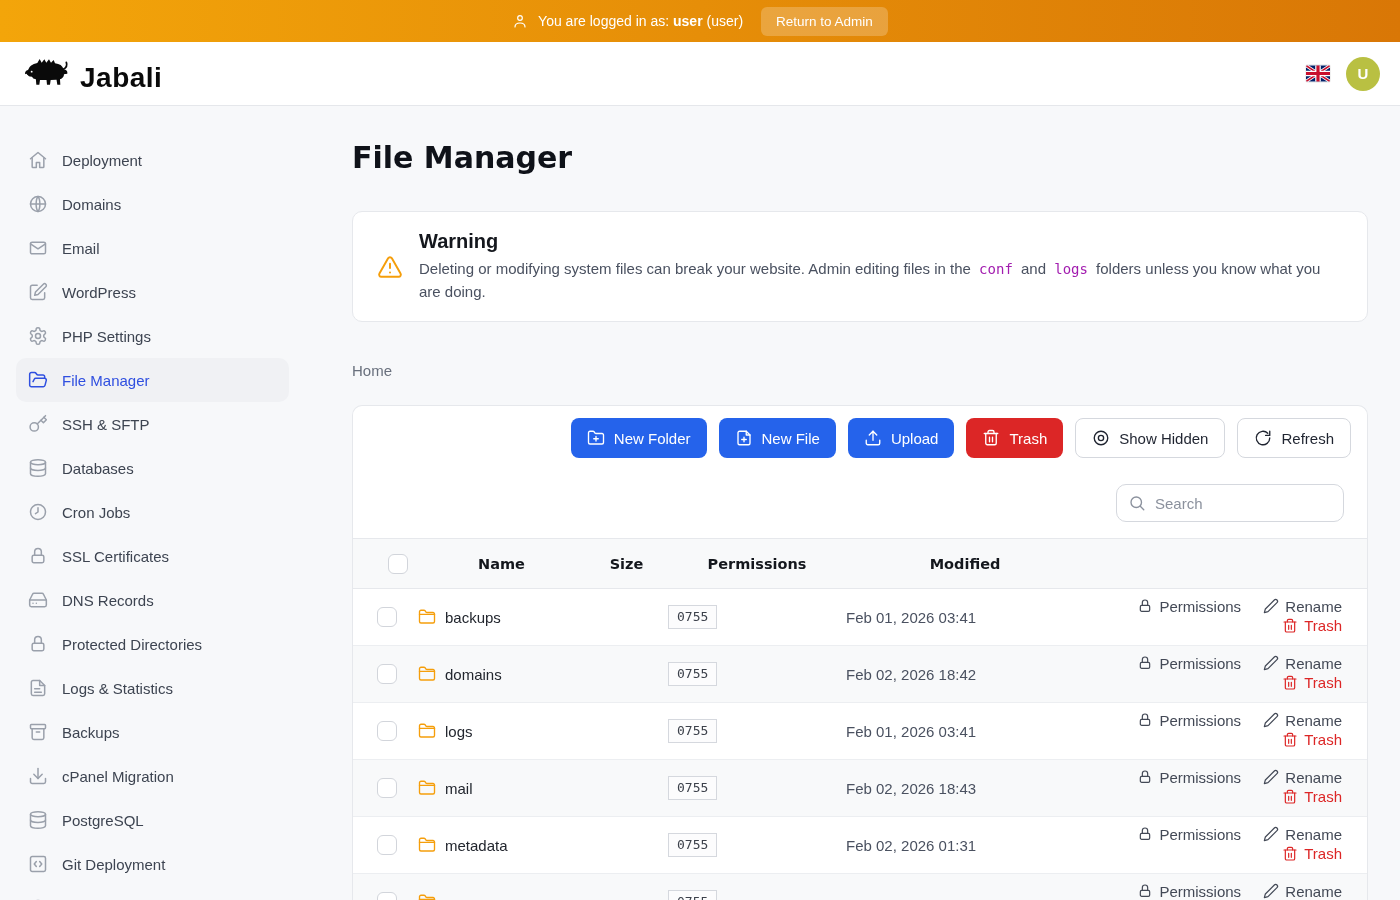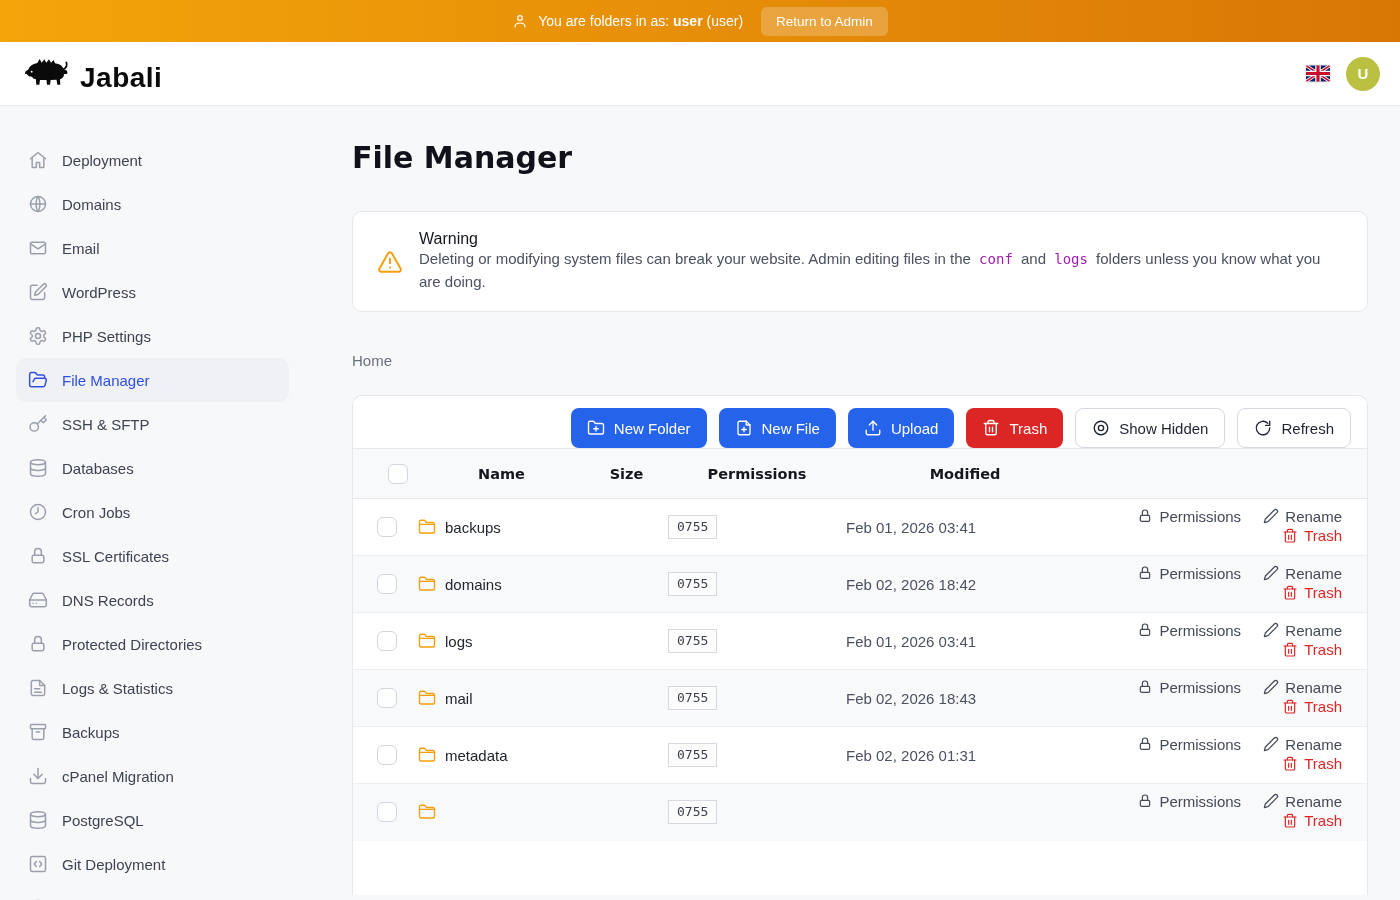--- a/index.html
+++ b/index.html
@@ -32,21 +32,21 @@
   .side-item .icon { color:#9aa0ab; }
   .side-item.active { background:#f0f1f4; color:#2f4fe0; font-weight:500; }
   .side-item.active .icon { color:#2f4fe0; }
 
   .main { flex:1; padding:34px 32px 0 47px; overflow:hidden; }
   .page-title { font-size:30px; font-weight:800; color:#0f1219; font-family:"DejaVu Sans","Liberation Sans",sans-serif; }
 
   
   .warn-card { margin-top:36px; background:#fff; border:1px solid #e6e8ec; border-radius:10px; padding:18px 24px; display:flex; align-items:center; gap:16px; }
   .warn-icon { color:#f59e0b; }
-  .warn-title { font-size:16px; font-weight:400; color:#14171d; }
+  .warn-title { font-size:20px; font-weight:700; color:#14171d; margin-bottom:5px; }
   .warn-text { font-size:15px; color:#4a5160; line-height:1.5; max-width:960px; }
   .warn-text code { font-family:"DejaVu Sans Mono","Liberation Mono",monospace; font-size:14px; color:#a21caf; padding:0 4px; }
 
   .breadcrumb { margin-top:40px; font-size:15px; color:#69707d; cursor:pointer; display:inline-block; }
 
   
   .fm-card { margin-top:25px; background:#fff; border:1px solid #e6e8ec; border-bottom:none; border-radius:10px 10px 0 0; height:500px; }
   .toolbar { display:flex; justify-content:flex-end; gap:12px; padding:12px 16px 0; }
   .btn { height:40px; border-radius:8px; padding:0 16px; font-size:15px; font-family:inherit; display:inline-flex; align-items:center; gap:9px; border:none; cursor:pointer; white-space:nowrap; }
   .btn-primary { background:#2563eb; color:#fff; }
@@ -84,21 +84,21 @@
 <body>
 
 <div class="topbar">
   <span class="icon i16">
       <svg viewBox="0 0 24 24" fill="none" stroke="currentColor" stroke-width="1.8" stroke-linecap="round" stroke-linejoin="round">
         <circle cx="12" cy="7.5" r="3.5"></circle>
         <path d="M4.5 21c0-4 3.5-6 7.5-6s7.5 2 7.5 6"></path>
       </svg>
     </span>
   <span>
-    <span>You are folders in as:</span>
+    <span>You are logged in as:</span>
     <b>user</b>
     <span>(user)</span>
   </span>
   <button class="return-btn">Return to Admin</button>
 </div>
 
 <div class="header">
   <div class="brand">
     <span class="boar">
       <svg viewBox="0 0 72 52" fill="#0a0a0a">
@@ -376,20 +376,31 @@
           <span class="icon i18">
               <svg viewBox="0 0 24 24" fill="none" stroke="currentColor" stroke-width="1.8" stroke-linecap="round" stroke-linejoin="round">
                 <path d="M21 12a9 9 0 1 1-2.64-6.36"></path>
                 <path d="M21 3v5.5h-5.5"></path>
               </svg>
             </span>
           <span>Refresh</span>
         </button>
       </div>
 
+      <div class="search-row">
+        <div class="search-box">
+          <span class="icon i18">
+              <svg viewBox="0 0 24 24" fill="none" stroke="currentColor" stroke-width="1.8" stroke-linecap="round" stroke-linejoin="round">
+                <circle cx="11" cy="11" r="7"></circle>
+                <path d="m21 21-4.3-4.3"></path>
+              </svg>
+            </span>
+          <input type="text" placeholder="Search" style="">
+        </div>
+      </div>
 
       <table>
         <thead>
           <tr>
             <th class="c-check"><span class="checkbox"></span></th>
             <th class="c-name">Name</th>
             <th class="c-size">Size</th>
             <th class="c-perm">Permissions</th>
             <th class="c-mod">Modified</th>
             <th class="c-act"></th>

